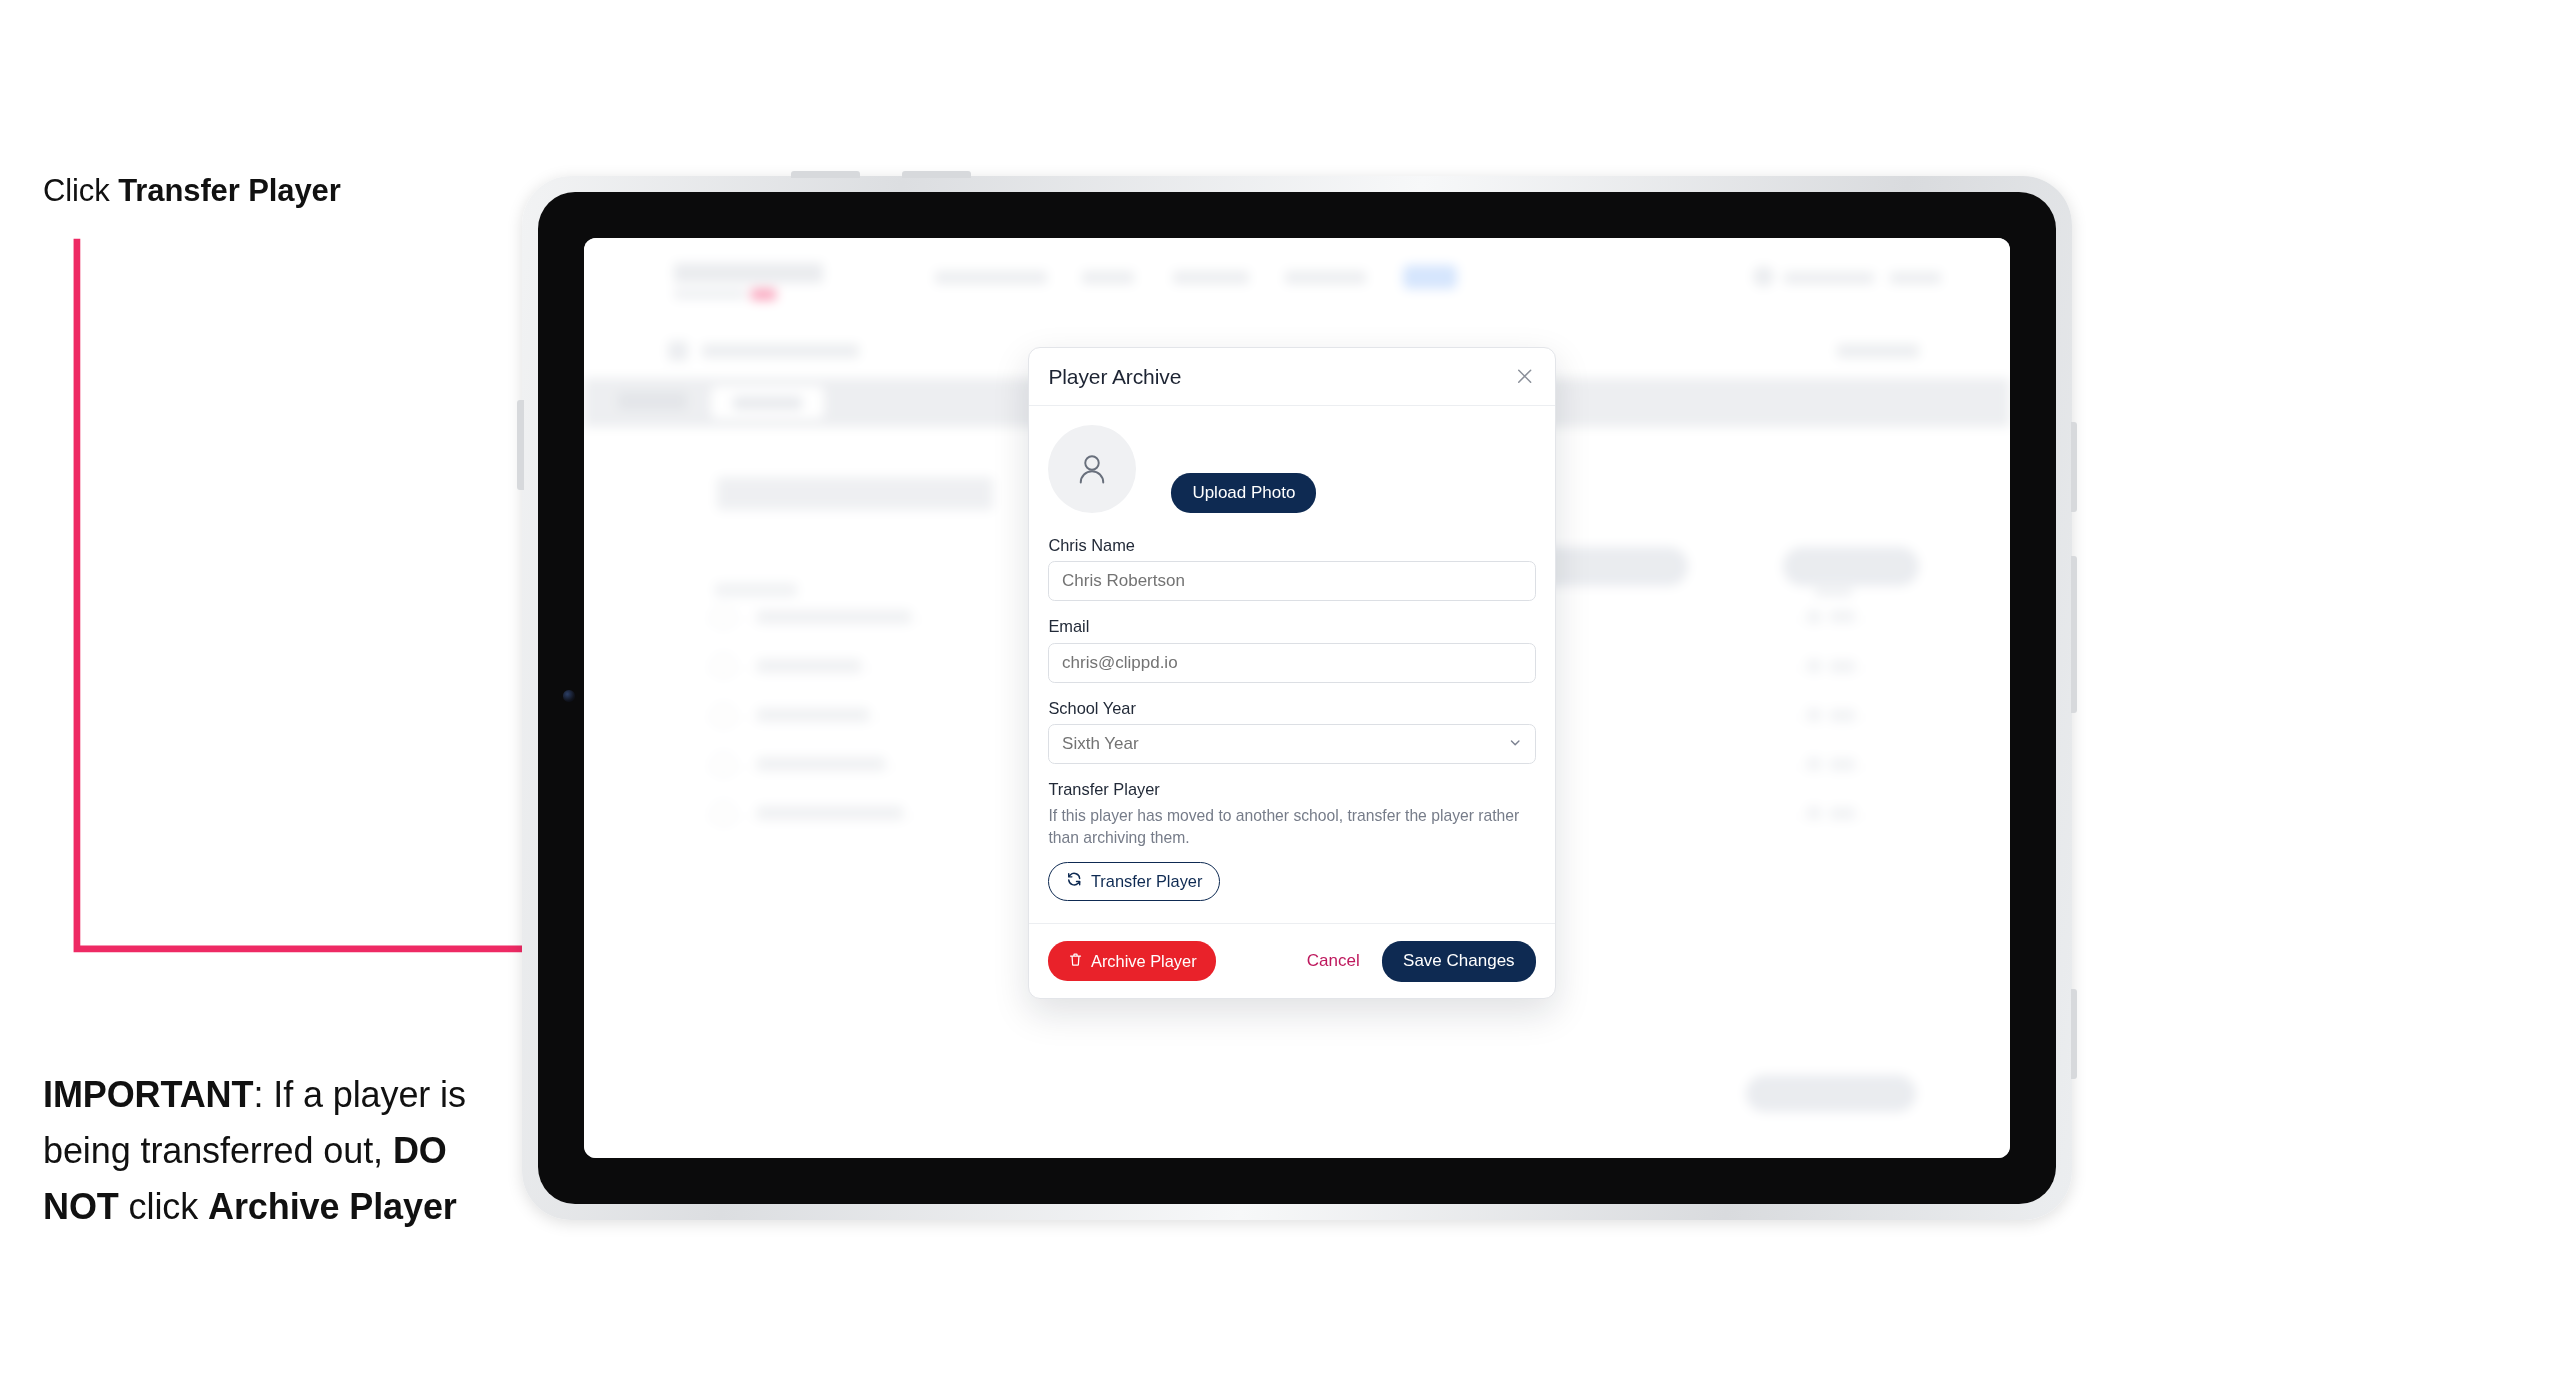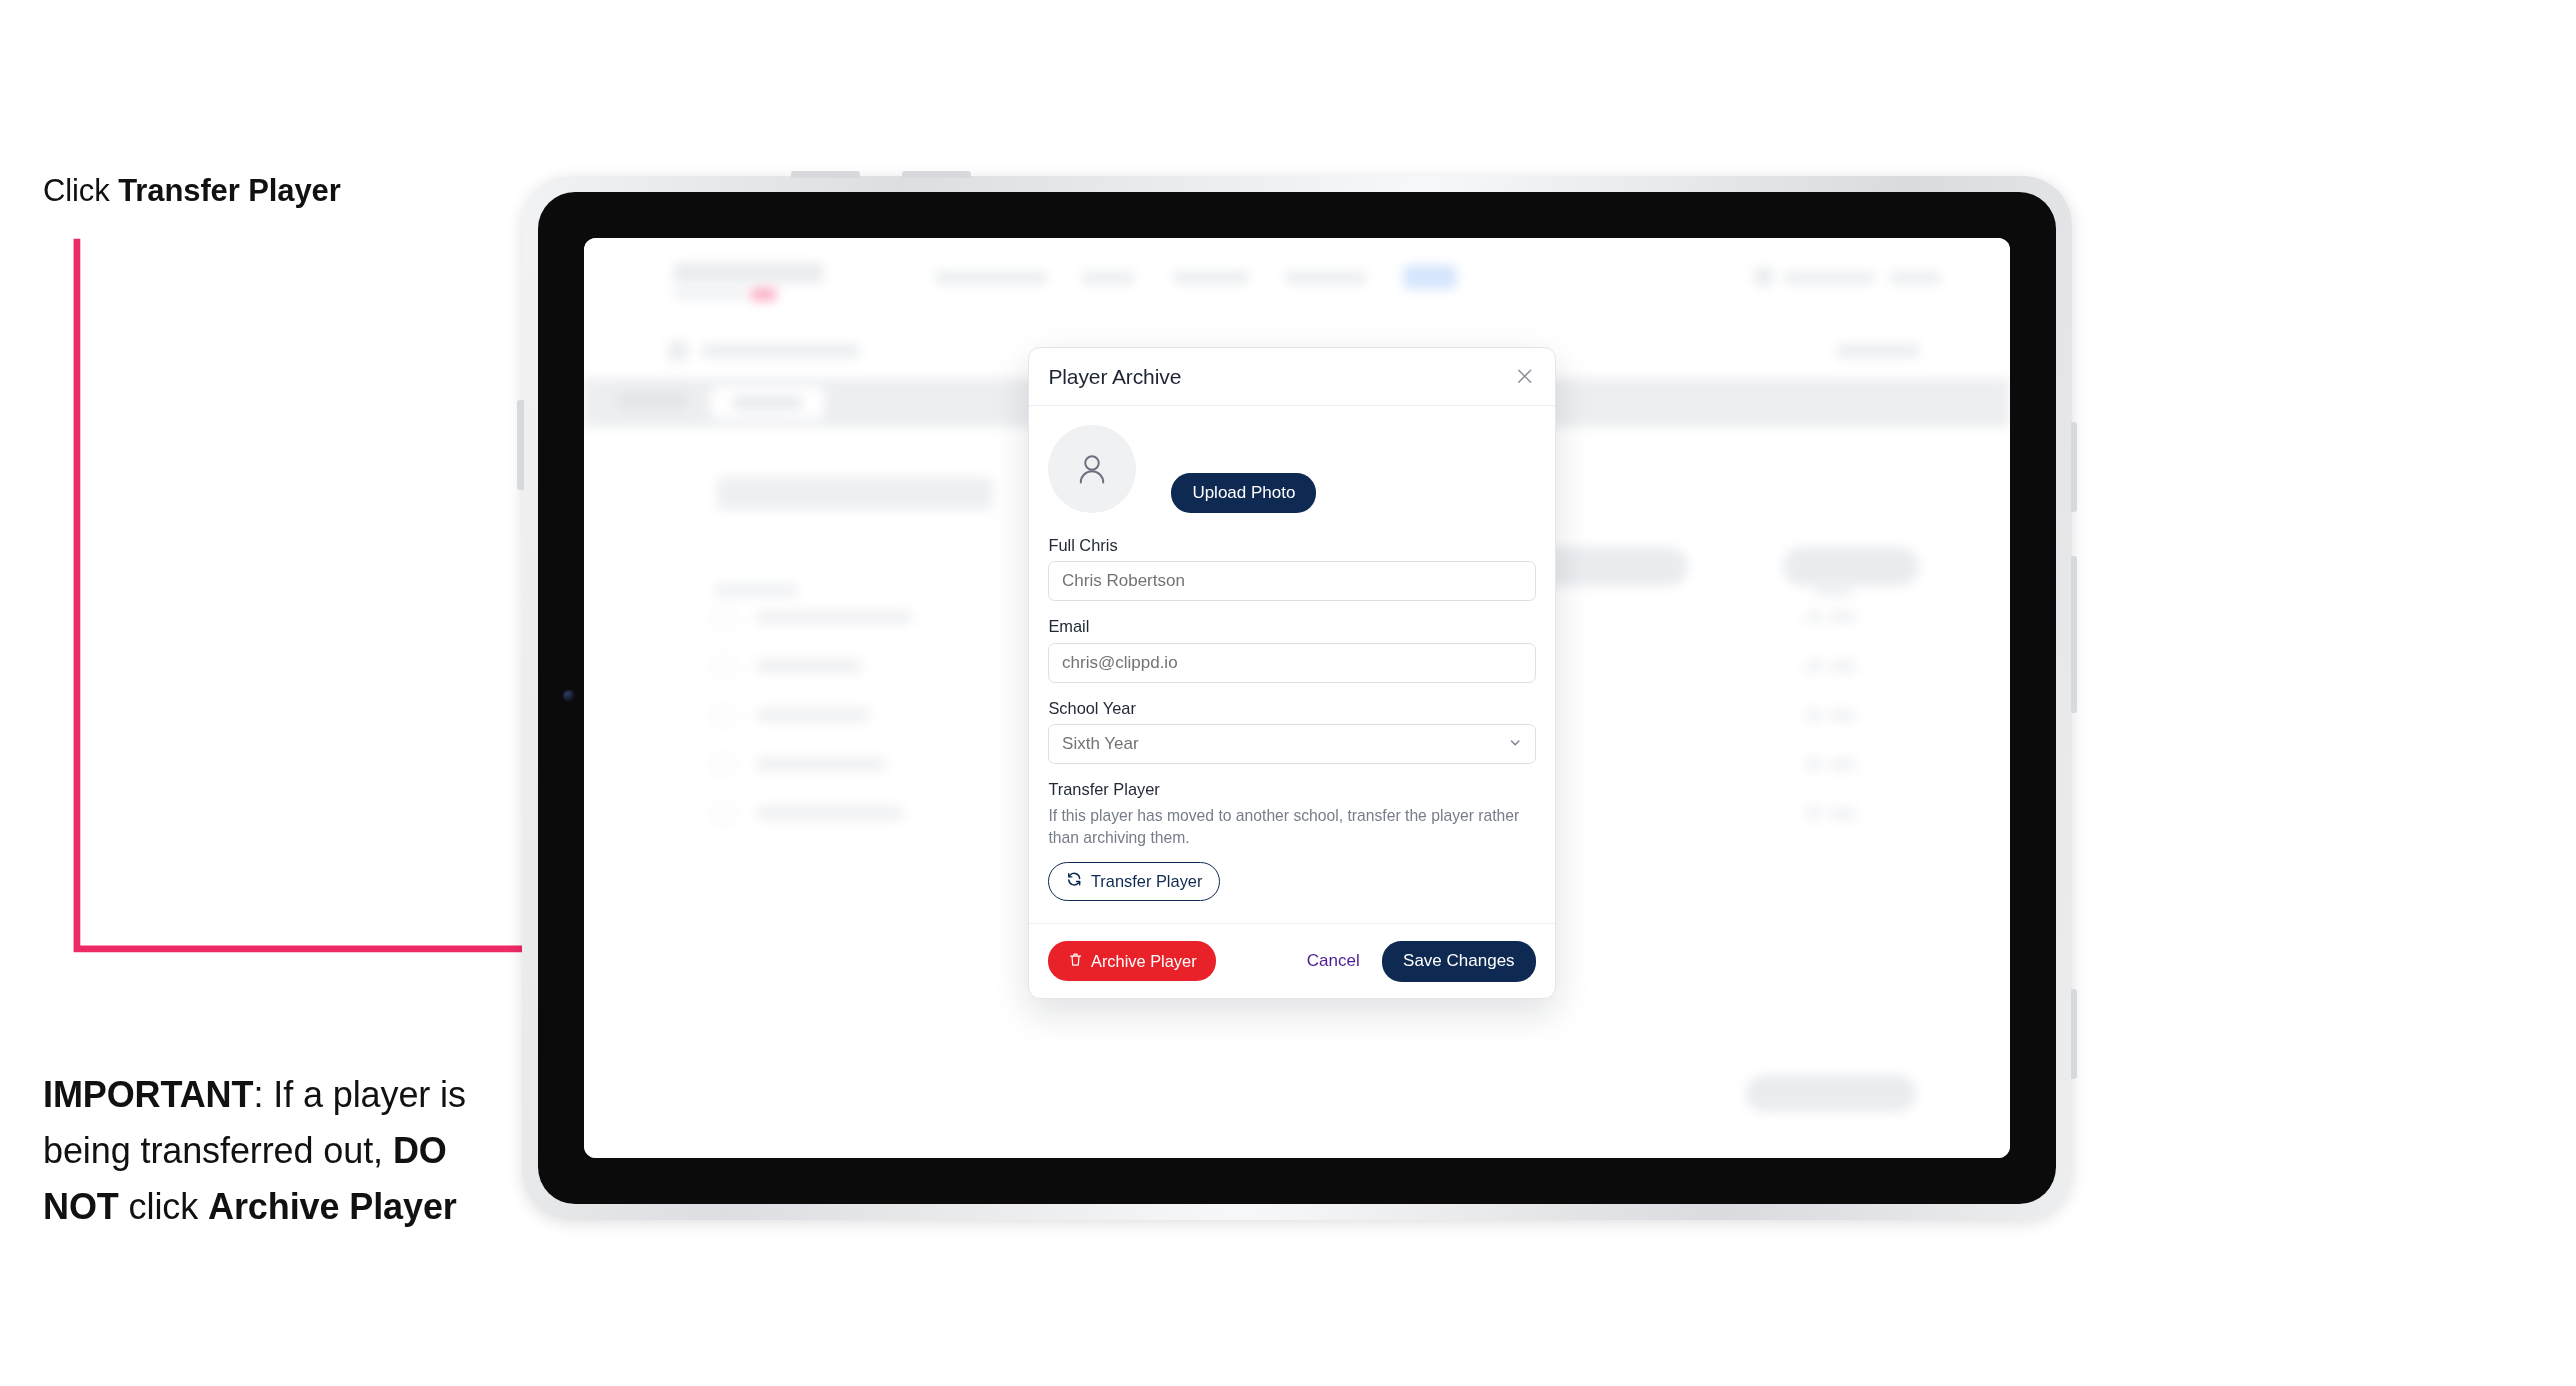--- a/index.html
+++ b/index.html
@@ -146,21 +146,21 @@
     display: flex; align-items: center; justify-content: space-between;
   }
   .archive-btn {
     display: inline-flex; align-items: center; gap: 8.2px;
     background: #e9222a; color: #ffffff; border: none; border-radius: 19.4px;
     padding: 10.4px 19.4px; font-size: 16.4px; cursor: pointer;
     font-family: "Liberation Sans", sans-serif;
   }
   .foot-right { display: flex; align-items: center; gap: 16.4px; }
   .cancel-btn {
-    background: none; border: none; color: #4c1d95; font-size: 17px; cursor: pointer;
+    background: none; border: none; color: #be185d; font-size: 17px; cursor: pointer;
     padding: 9px 6px; font-family: "Liberation Sans", sans-serif;
   }
   .save-btn {
     background: #0e2a52; color: #ffffff; border: none; border-radius: 19.4px;
     padding: 10.4px 21px; font-size: 17px; cursor: pointer;
     font-family: "Liberation Sans", sans-serif;
   }
 </style>
 </head>
 <body>
@@ -282,21 +282,21 @@
         <div class="avatar">
           <svg width="42" height="42" viewBox="0 0 56 56" aria-hidden="true">
             <circle cx="28" cy="20" r="9" fill="none" stroke="#69707c" stroke-width="2.6"></circle>
             <path d="M13 46 a15 15 0 0 1 30 0" fill="none" stroke="#69707c" stroke-width="2.6" stroke-linecap="round"></path>
           </svg>
         </div>
         <button class="upload-btn">Upload Photo</button>
       </div>
 
       <div class="field">
-        <label class="field-label">Full Chris</label>
+        <label class="field-label">Chris Name</label>
         <input class="field-input" type="text" value="Chris Robertson" style="">
       </div>
 
 
       <div class="field">
         <label class="field-label">Email</label>
         <input class="field-input" type="text" value="chris@clippd.io" style="">
       </div>
 
       <div class="field">

